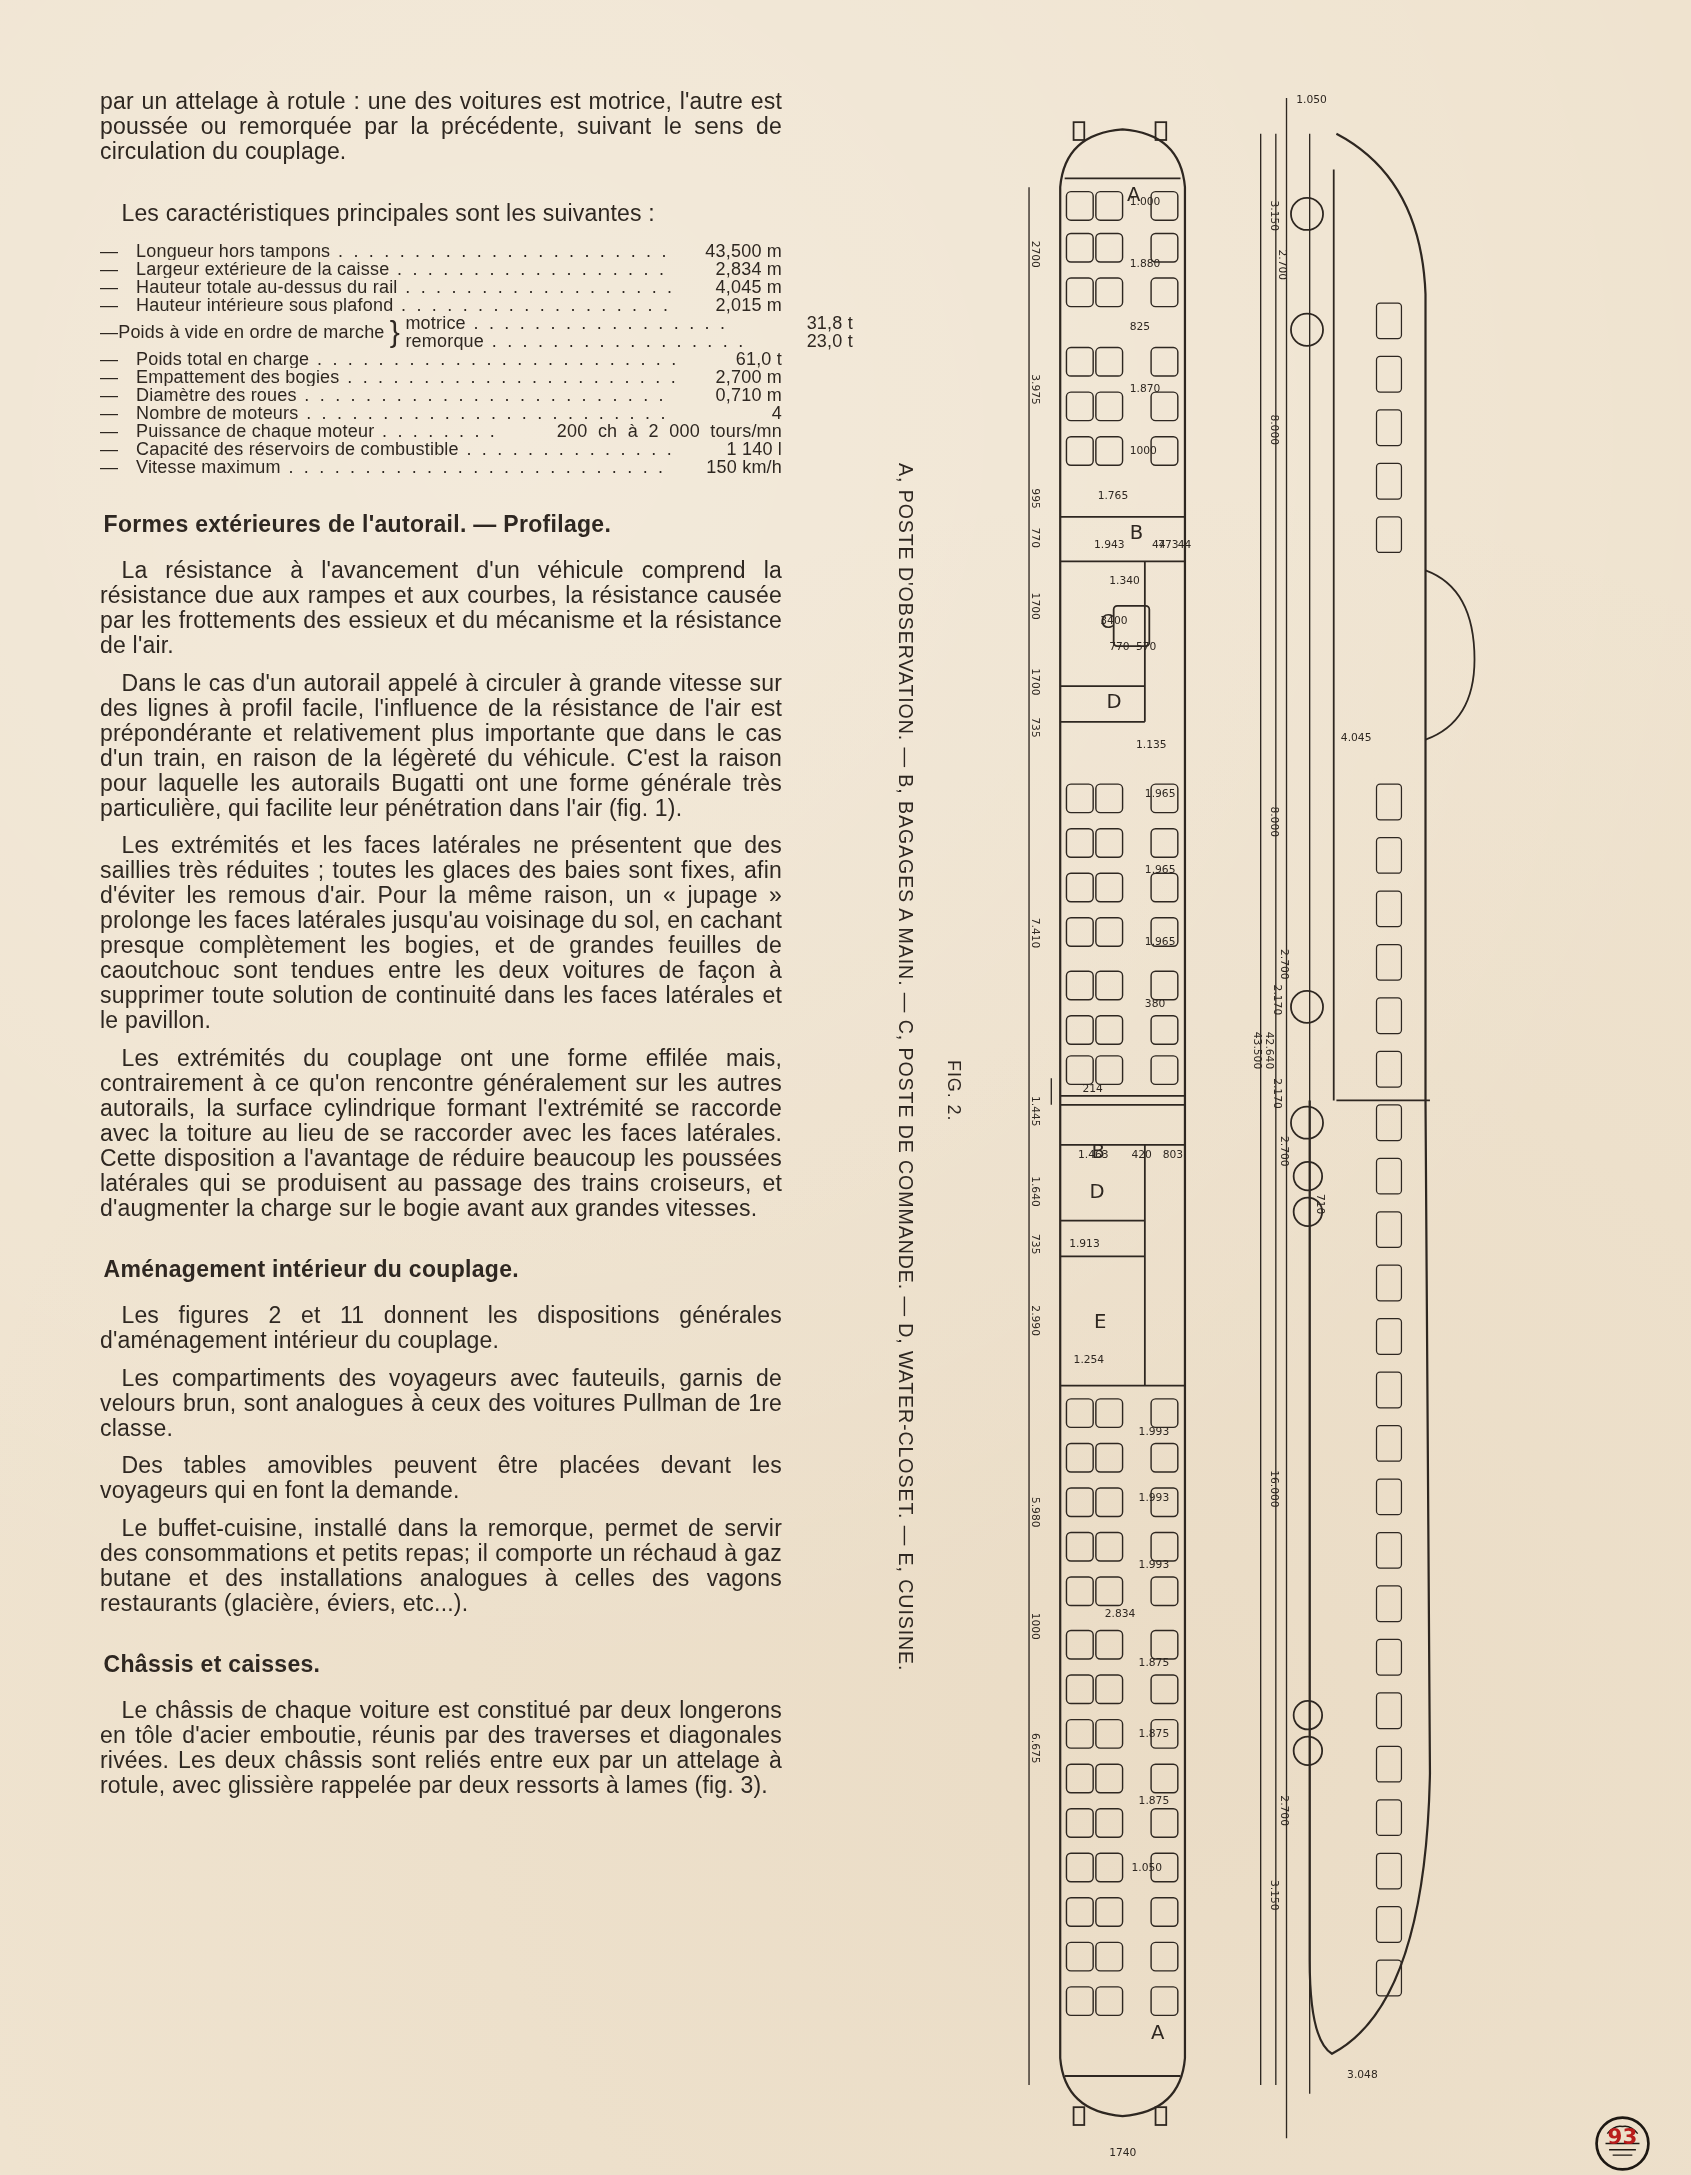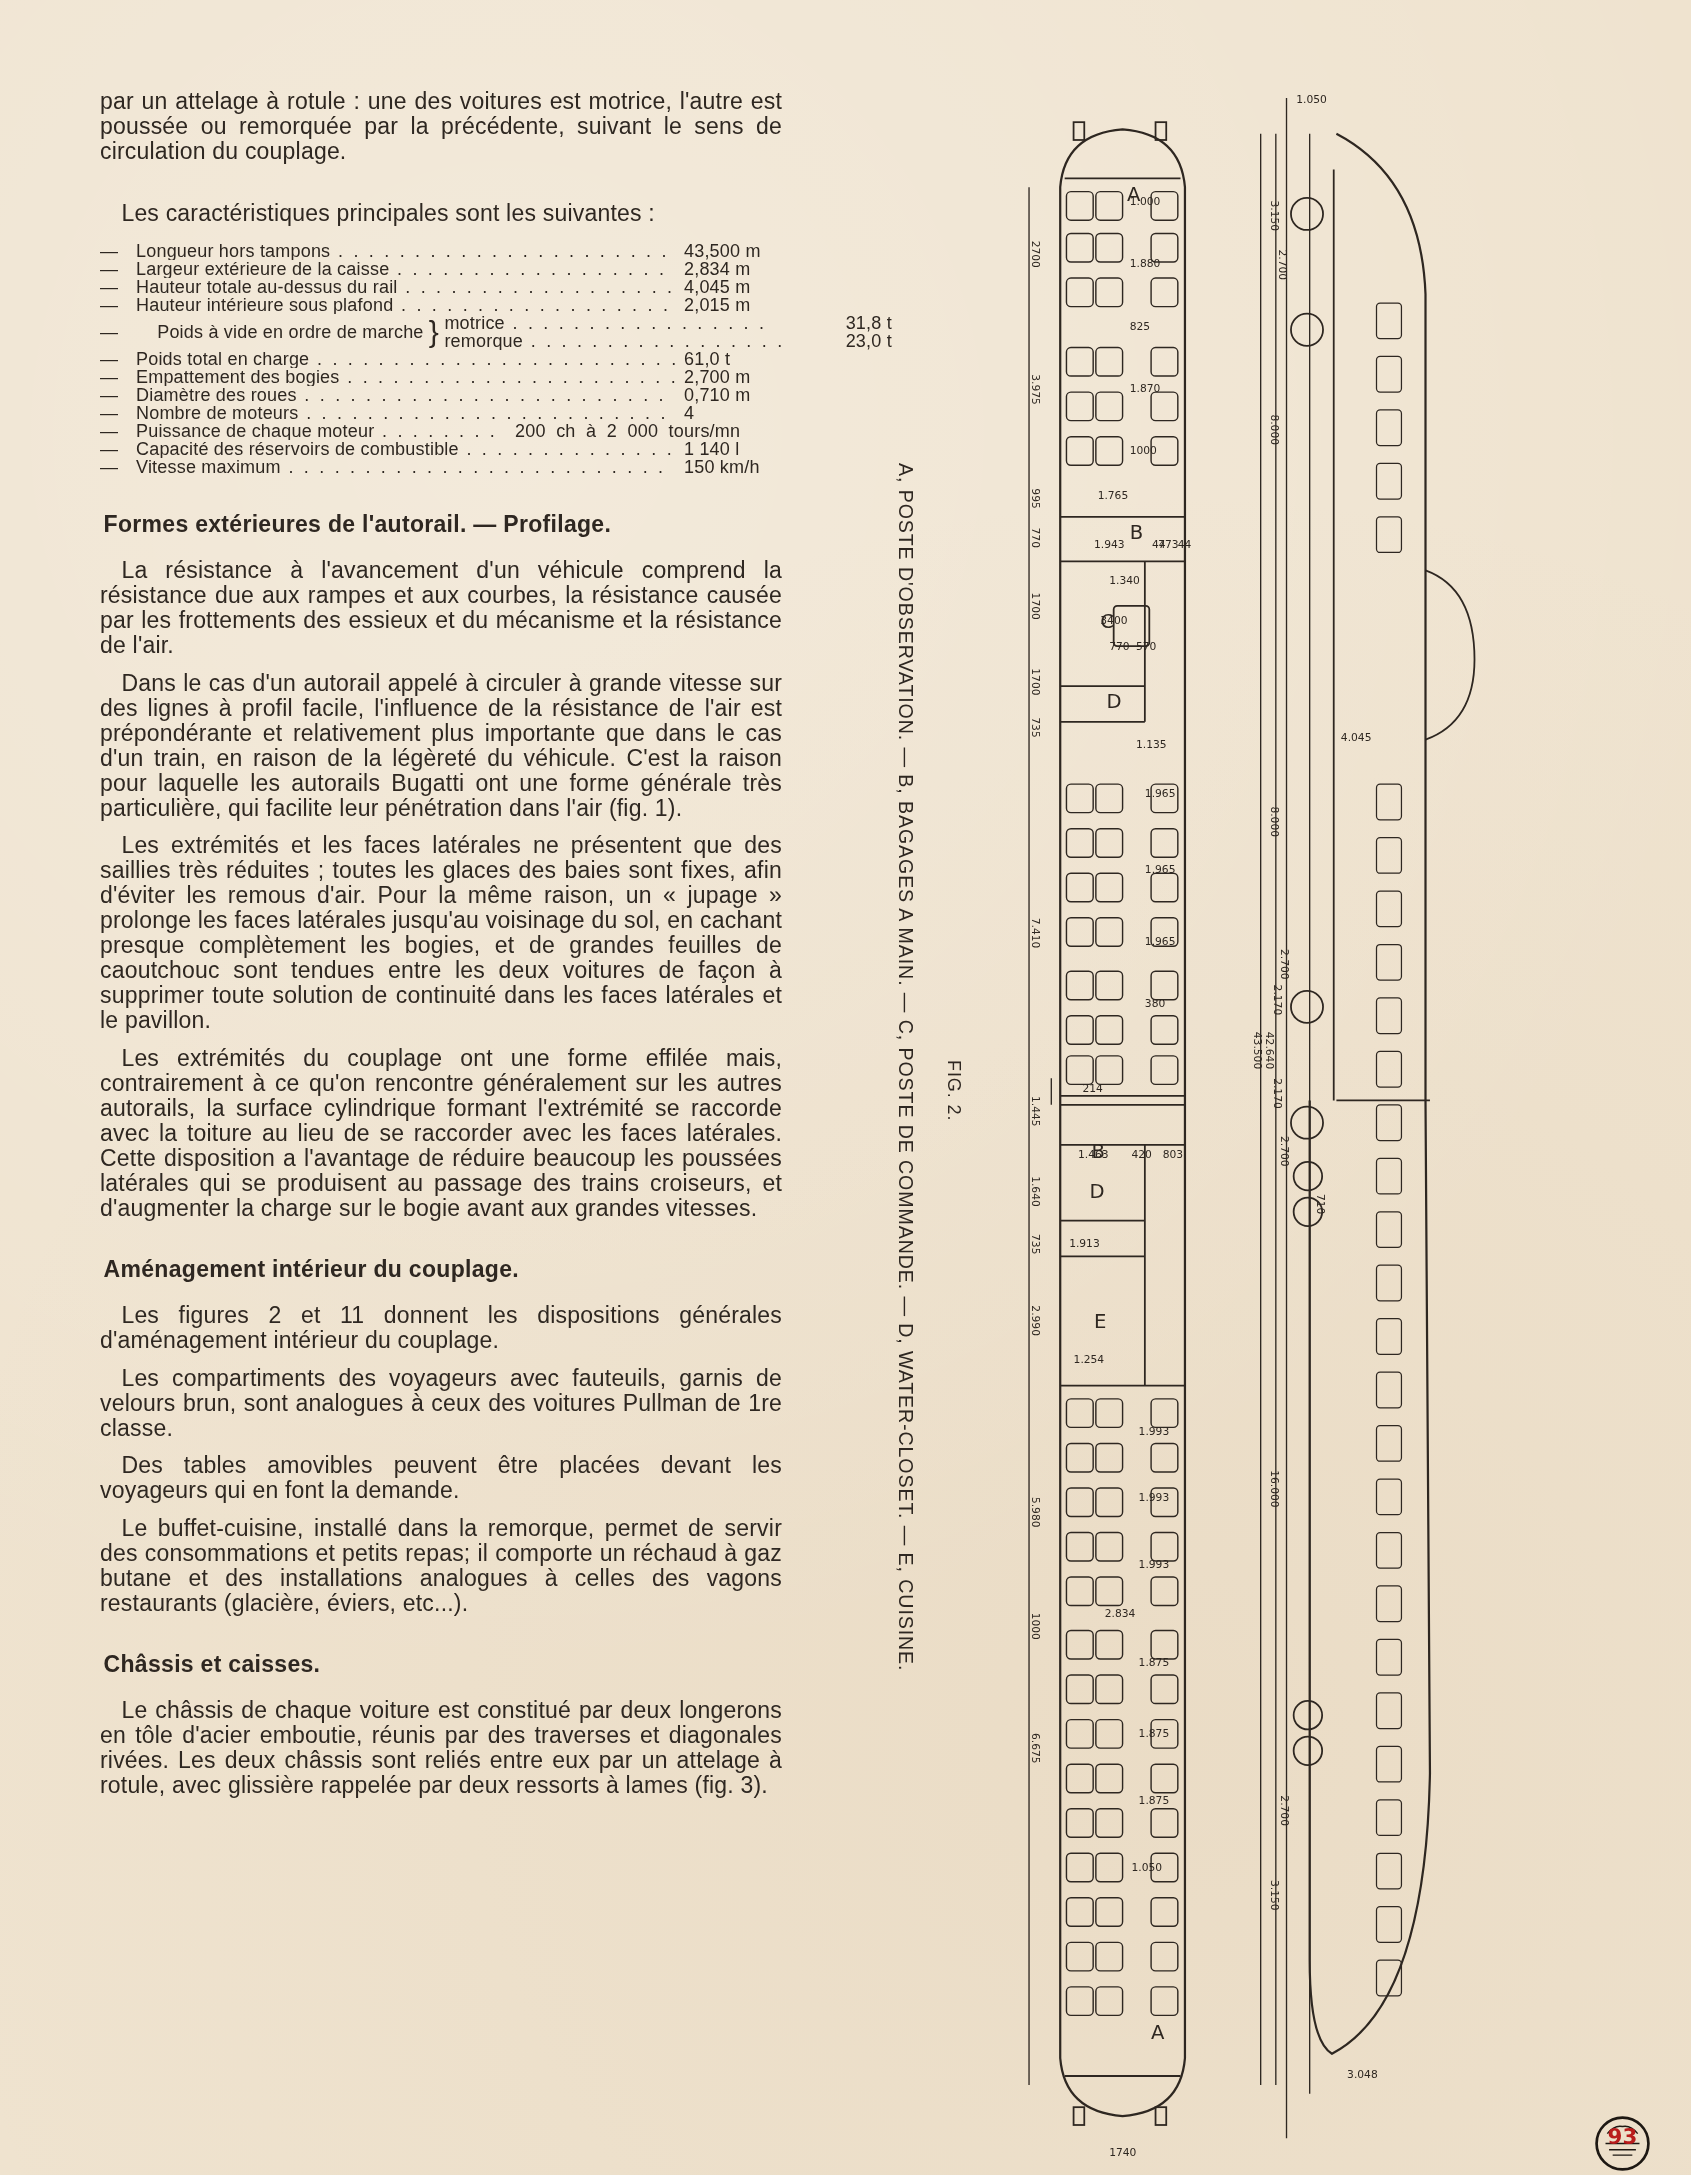--- a/index.html
+++ b/index.html
@@ -16,23 +16,23 @@
     font-size: 23px; line-height: 25px; letter-spacing: 0.2px;
   }
   .col p { margin: 0 0 12.5px 0; text-align: justify; text-indent: 21.4px; }
   .col p.noindent { text-indent: 0; }
   .col h2 { font-size: 23px; font-weight: bold; margin: 36px 0 21.4px 3.6px; letter-spacing: 0.3px; }
   .specs { margin: 16px 0 27px 0; font-size: 18px; line-height: 18px; }
   .spec-row { display: flex; align-items: baseline; }
   .spec-row .dash { width: 36px; }
   .spec-row .label { flex: 1; white-space: nowrap; overflow: hidden; }
   .spec-row .label::after { content: " . . . . . . . . . . . . . . . . . . . . . . . . . . . . . ."; letter-spacing: 2.7px; }
-  .spec-row .val { white-space: nowrap; text-align: left; padding-left: 9px; min-width: 98px; }
+  .spec-row .val { white-space: nowrap; text-align: right; padding-left: 9px; min-width: 98px; }
   .spec-group { display: flex; align-items: center; }
-  .spec-group .gl { white-space: nowrap; padding-right: 5.3px; margin-left: 39px; }
+  .spec-group .gl { white-space: nowrap; padding-right: 5.3px; }
   .spec-group .brace { font-size: 30px; line-height: 32px; padding-right: 5.3px; font-weight: 200; }
   .spec-group .subs { flex: 1; }
   .sub { display: flex; align-items: flex-start; }
   .sub .label { flex: 1; white-space: nowrap; overflow: hidden; }
   .sub .label::after { content: " . . . . . . . . . . . . . . . . ."; letter-spacing: 2.7px; }
   .sub .val { text-align: right; min-width: 98px; padding-left: 9px; }
   .mid-spec .val { min-width: 267px; word-spacing: 5.3px; }
 
   .caption {
     position: absolute; left: 894px; top: 463px;

